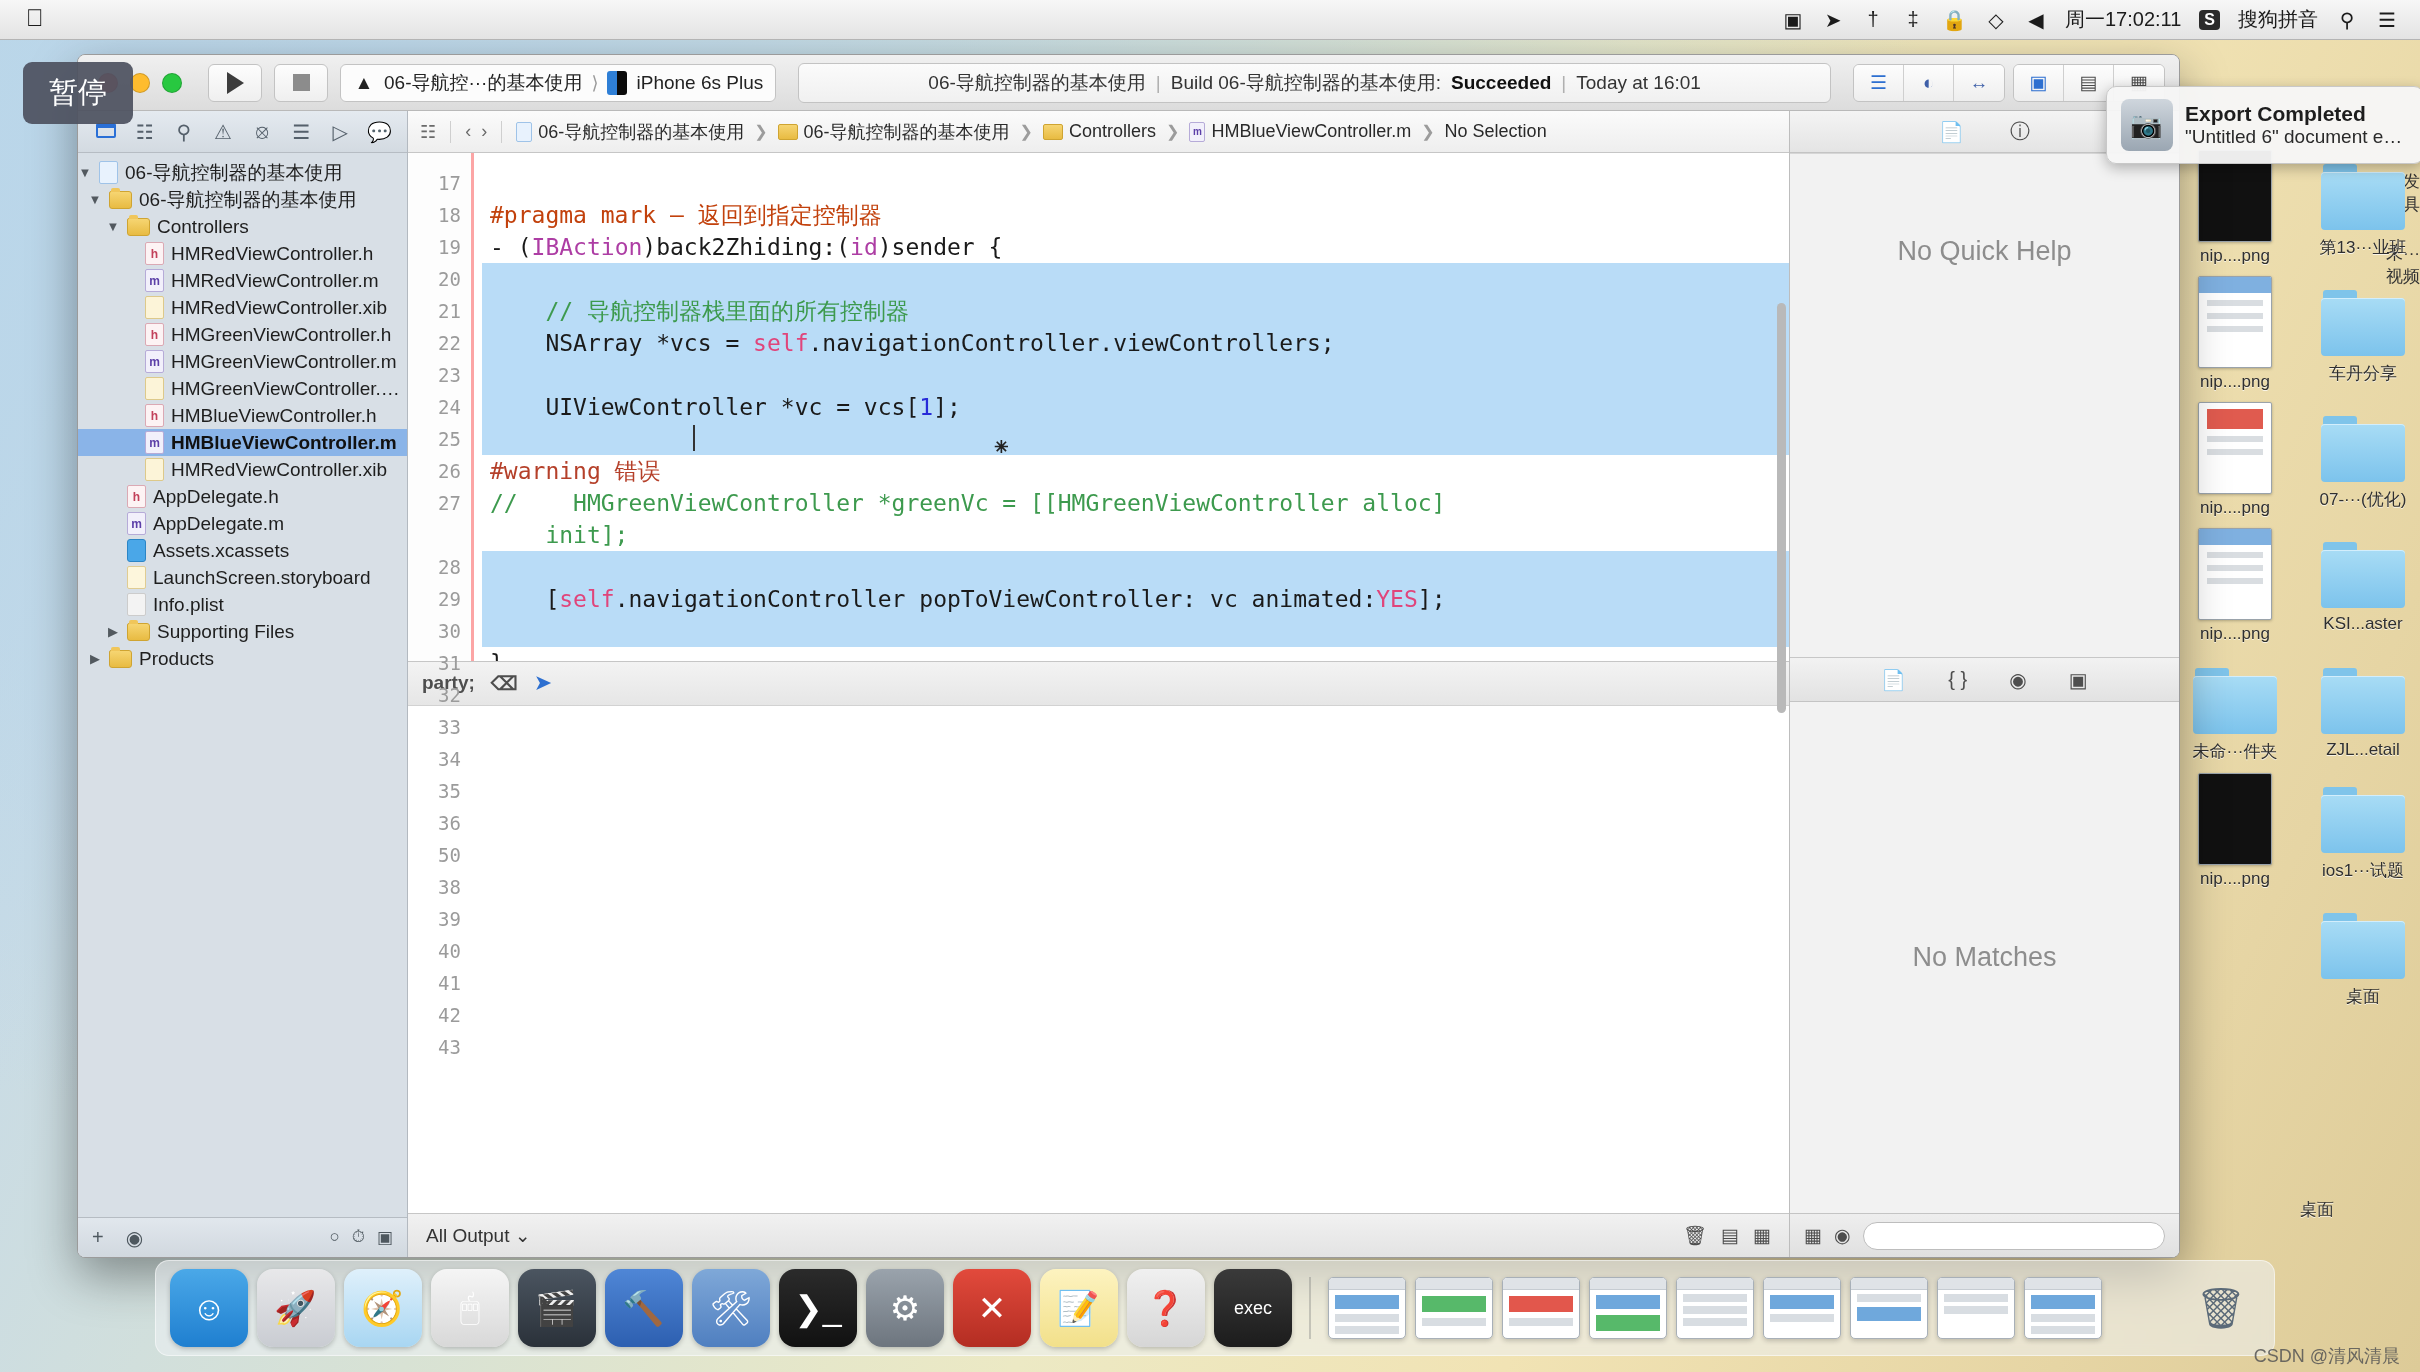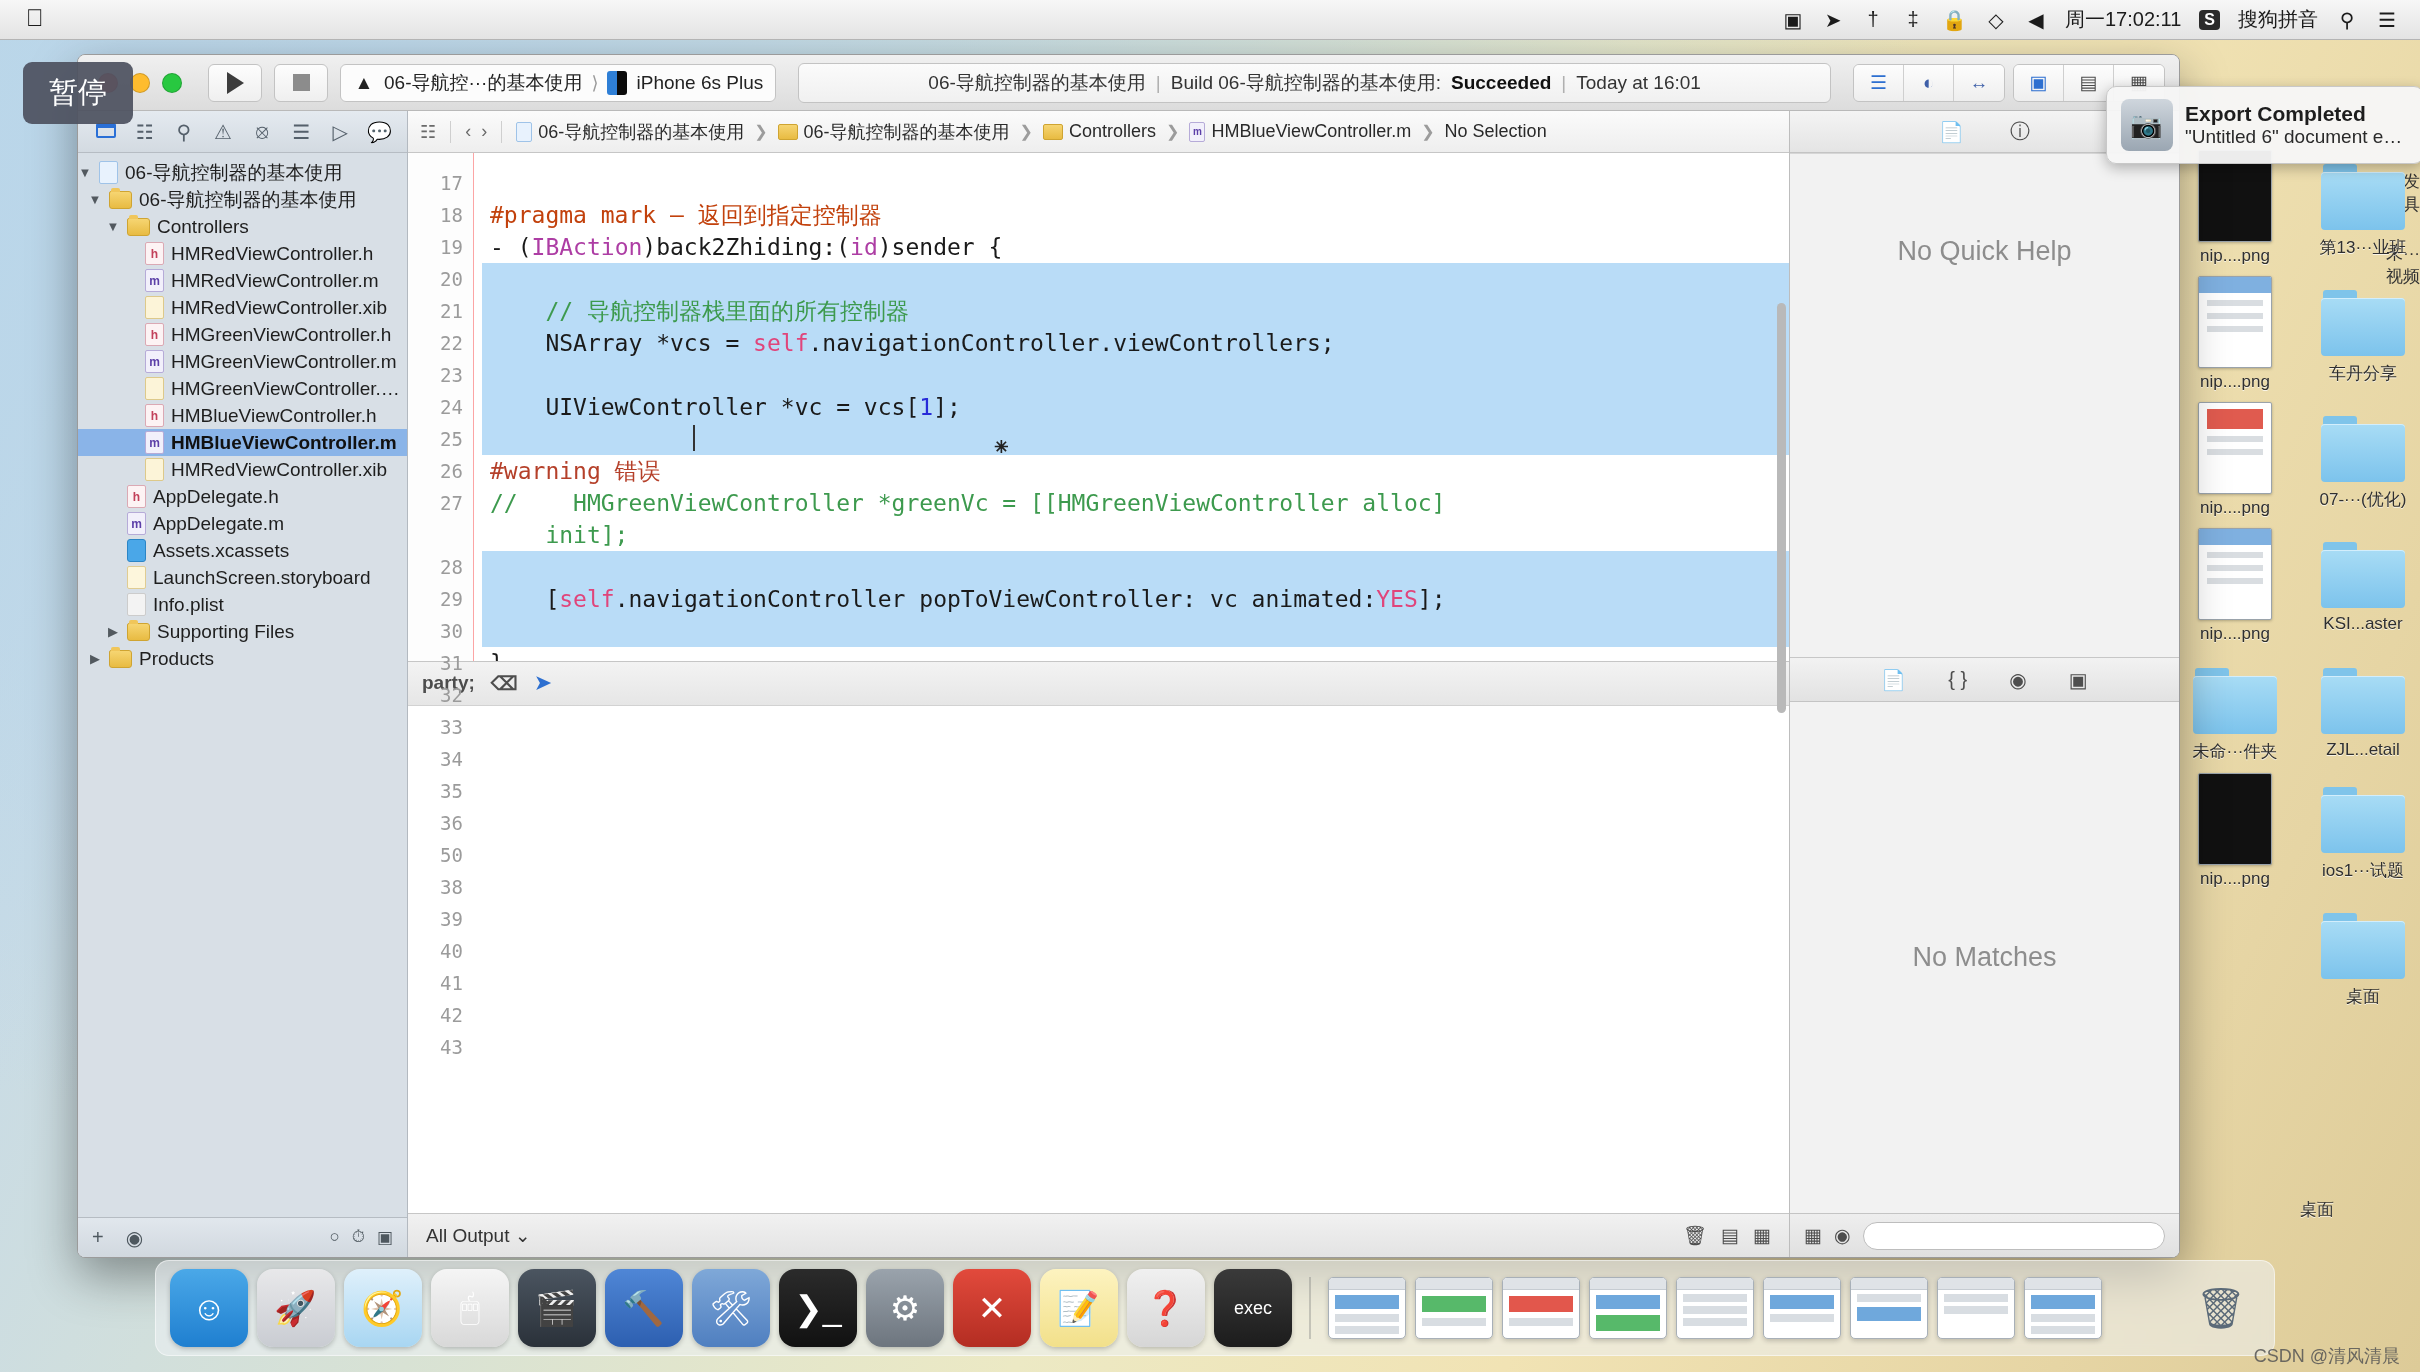--- a/index.html
+++ b/index.html
@@ -246,21 +246,21 @@
   .mini-file {
     width:16px;height:20px;border-radius:2px;font-size:10px;font-weight:bold;
     display:flex;align-items:center;justify-content:center;
   }
   .mini-file.proj { background:#e8f2fd;color:#3f83d4;border:1px solid #9fc3e8; }
   .mini-file.m { background:#f2f0fb;color:#5c3fa8;border:1px solid #b6abd8; }
 
   #code-area { flex:1; display:flex; min-height:0; position:relative; background:#fff; }
   #gutter {
     width:66px; flex:0 0 66px; background:#fdfdfd;
-    border-right:1px solid #fca5a5;
+    border-right:3px solid #fca5a5;
     font-family:"DejaVu Sans Mono", monospace; font-size:19px; color:#9b9b9b;
     text-align:right; padding:14px 10px 0 0;
   }
   #gutter div { height:32px; line-height:32px; }
   #code {
     flex:1; position:relative; overflow:hidden;
     font-family:"DejaVu Sans Mono", monospace; font-size:23px;
     line-height:32px; padding:14px 0 0 8px; color:#1a1a1a;
     white-space:pre;
   }

